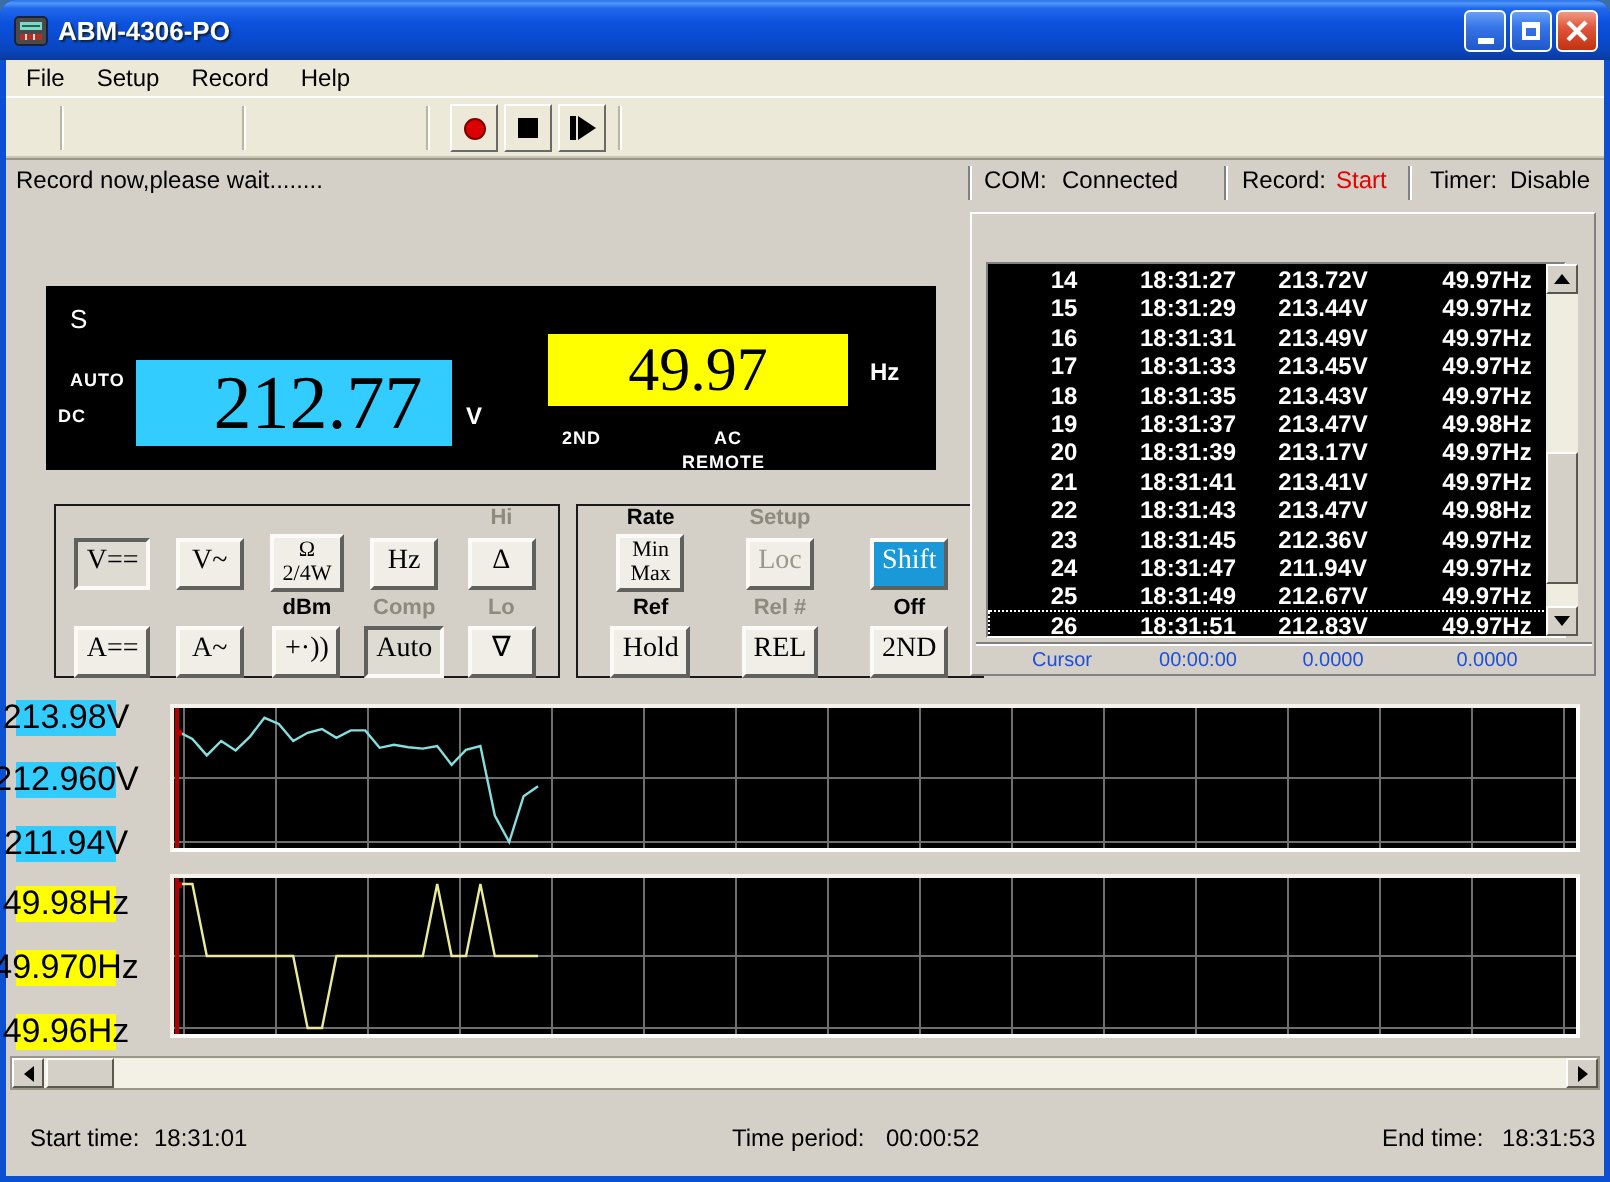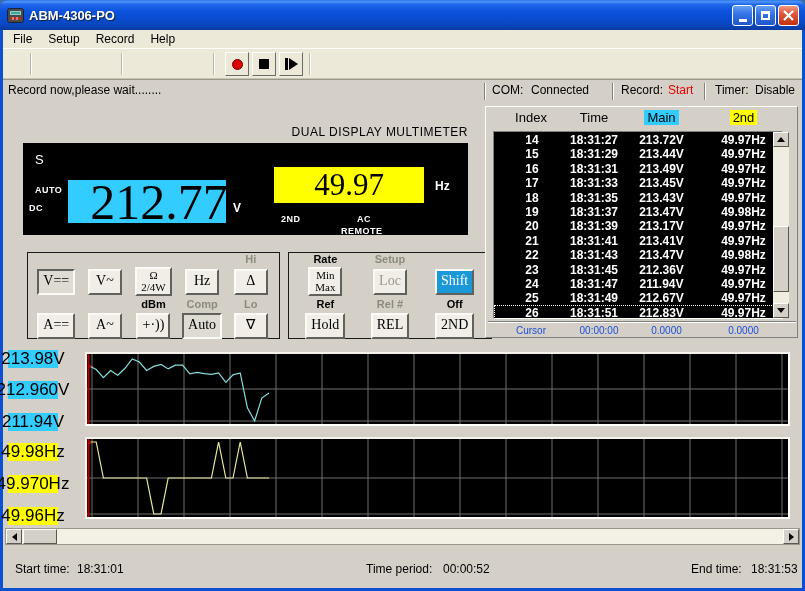--- a/index.html
+++ b/index.html
@@ -51,21 +51,21 @@
   .red { color:#e80000; }
 
   
   .meter-title { position:absolute; left:180px; top:95px; width:285px; text-align:right;
                  font-size:12px; color:#000; letter-spacing:.5px; }
   .display { position:absolute; left:20px; top:113px; width:445px; height:92px; background:#000; }
   .display .ann { position:absolute; color:#fff; font-size:9px; font-weight:bold; letter-spacing:.5px; }
   .display .s { font-size:13px; font-weight:normal; left:12px; top:9px; }
   .lcd { position:absolute; display:flex; align-items:center; justify-content:center;
          font-family:"Liberation Serif", serif; color:#000; }
-  .lcd.main { left:45px; top:37px; width:158px; height:43px; font-size:50px;padding-left:24px; }
+  .lcd.main { left:45px; top:37px; width:158px; height:43px; font-size:38px;padding-left:24px; }
   .lcd.second { left:251px; top:24px; width:150px; height:36px; font-size:31px; }
   .unit { position:absolute; color:#fff; font-size:12px; font-weight:bold; }
 
   
   .padbox { position:absolute; top:222px; height:87px; border:1px solid #1a1a1a; display:grid;
             grid-template-rows:13px 31px 14px 29px; align-items:center; justify-items:center; padding:0 4px; }
   .pad-left  { left:24px;  width:253px; grid-template-columns:repeat(5,1fr); }
   .pad-right { left:285px; width:204px; grid-template-columns:repeat(3,1fr); }
   .klabel { font-size:11px; font-weight:bold; color:#000; line-height:1; }
   .klabel.dim { color:#8d8a7e; }
@@ -193,21 +193,20 @@
       <span style="left:489px">COM:</span>
       <span style="left:528px">Connected</span>
       <span class="ssep" style="left:609px"></span>
       <span style="left:618px">Record:</span>
       <span style="left:665px" class="red">Start</span>
       <span class="ssep" style="left:701px"></span>
       <span style="left:712px">Timer:</span>
       <span style="left:752px">Disable</span>
     </div>
 
-    <div class="meter-title">DUAL DISPLAY MULTIMETER</div>
 
     <div class="display">
       <span class="ann s">S</span>
       <span class="ann" style="left:12px;top:42px">AUTO</span>
       <span class="ann" style="left:6px;top:60px">DC</span>
       <div class="lcd main" style="background:#33ccff">212.77</div>
       <span class="unit" style="left:210px;top:58px">V</span>
       <div class="lcd second" style="background:#ffff00">49.97</div>
       <span class="unit" style="left:412px;top:36px">Hz</span>
       <span class="ann" style="left:258px;top:71px">2ND</span>
@@ -280,26 +279,20 @@
         </div>
         <div class="kbtn">
           <div>REL</div>
         </div>
         <div class="kbtn">
           <div>2ND</div>
         </div>
       </div>
 
     <div class="tablepanel">
-      <div class="thead">
-        <span>Index</span>
-        <span>Time</span>
-        <span class="chip-main">Main</span>
-        <span class="chip-2nd">2nd</span>
-      </div>
       <div class="listbox">
         <div>
             <div class="trow">
               <span>14</span>
               <span>18:31:27</span>
               <span>213.72V</span>
               <span>49.97Hz</span>
             </div>
             <div class="trow">
               <span>15</span>

